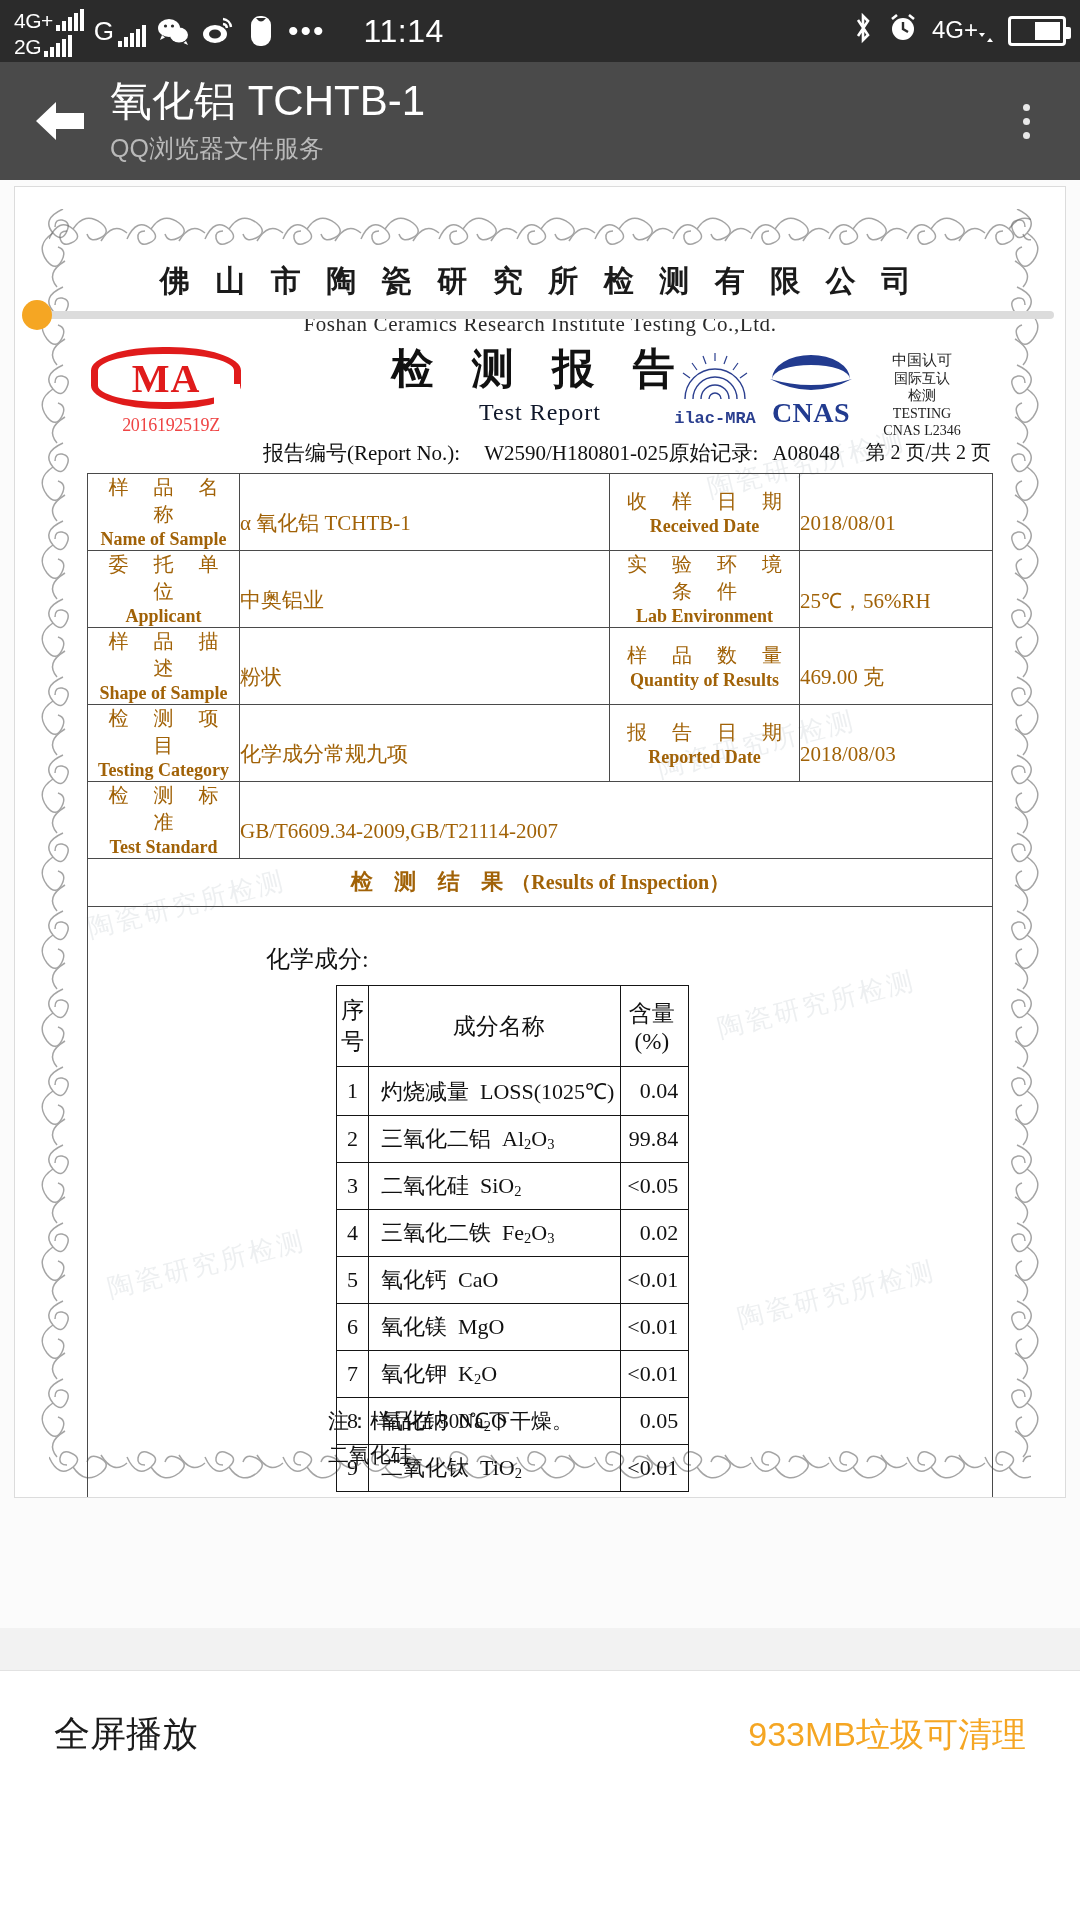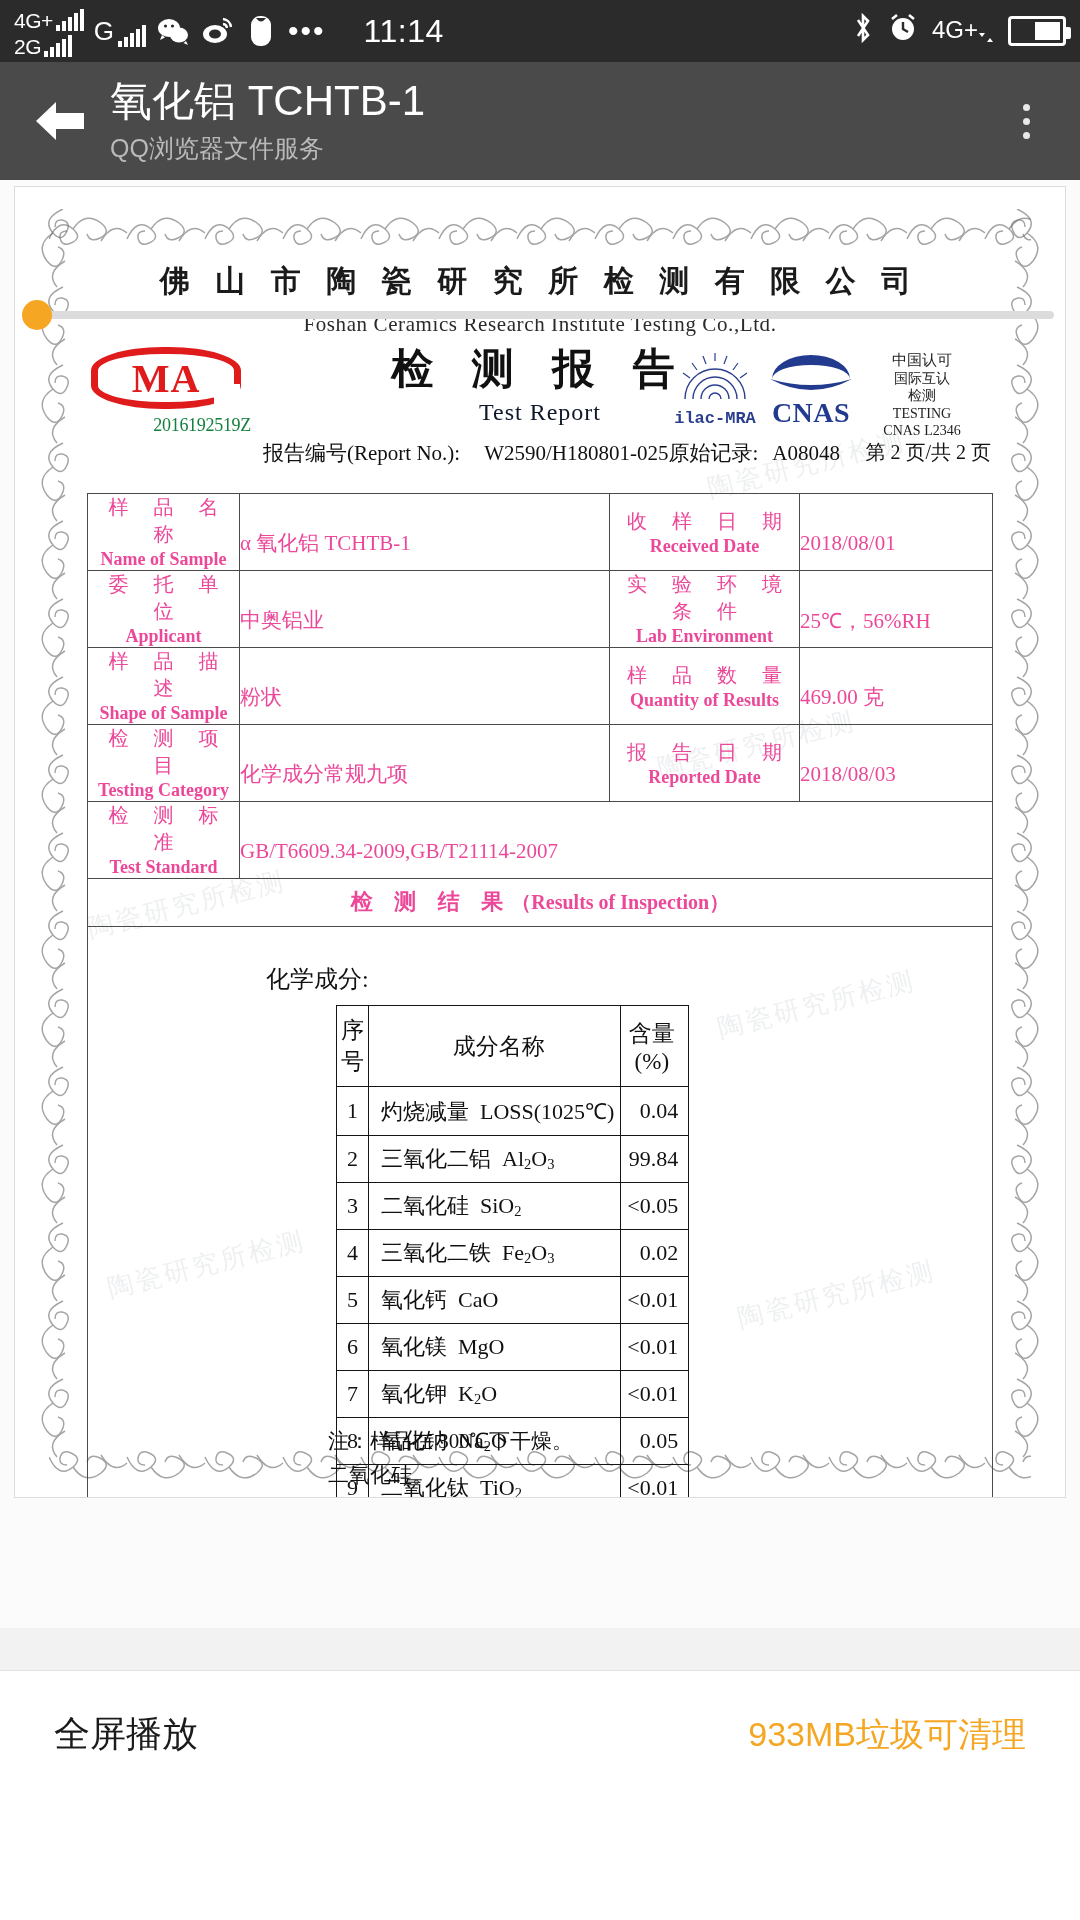--- a/index.html
+++ b/index.html
@@ -113,21 +113,21 @@
     border-radius: 48% / 38%;
     display: flex; align-items: center; justify-content: center;
     color: #e01b1b; font-weight: 700; font-size: 40px; letter-spacing: 1px;
     font-family: "Liberation Serif", serif;
     position: relative;
   }
   .cma-mark::after {
     content: ""; position: absolute; right: -6px; bottom: -4px;
     width: 26px; height: 22px; background: #ffffff;
   }
-  .cma-no { color: #15803d; font-size: 18px; margin-top: 6px; letter-spacing: -0.3px; font-family: "Liberation Serif", serif; text-align: right; }
+  .cma-no { color: #ef4444; font-size: 18px; margin-top: 6px; letter-spacing: -0.3px; font-family: "Liberation Serif", serif; }
 
   .title-cn {
     position: absolute; left: 50%; transform: translateX(-50%); top: 0;
     font-size: 42px; letter-spacing: 14px; font-weight: 700;
     font-family: "Liberation Serif", serif; color: #111;
     white-space: nowrap;
   }
   .title-en {
     position: absolute; left: 50%; transform: translateX(-50%); top: 58px;
     font-size: 24px; letter-spacing: 1px;
@@ -148,22 +148,22 @@
     font-family: "Liberation Serif", serif; font-size: 21px; color: #111;
     margin-top: 2px; position: relative; height: 32px;
   }
   .reportline .rl-label { margin-left: 176px; }
   .reportline .rl-value { margin-left: 24px; }
   .reportline .rl-orig { }
   .reportline .rl-origval { margin-left: 14px; }
   .reportline .rl-pages { position: absolute; right: 2px; font-size: 20px; }
 
   table.info {
-    width: 100%; border-collapse: collapse; margin-top: 22px;
-    font-family: "Liberation Serif", serif; color: #ec4899;
+    width: 100%; border-collapse: collapse; margin-top: 2px;
+    font-family: "Liberation Serif", serif; color: #a16207;
     table-layout: fixed;
   }
   table.info td { border: 1px solid #4a4a4a; padding: 0; vertical-align: middle; }
   .lab-cell { padding: 5px 8px 6px 8px; }
   .lab-cn { font-size: 20px; letter-spacing: 10px; text-align: center; padding-left: 10px; }
   .lab-en { font-size: 18px; text-align: center; font-weight: 700; margin-top: 1px; }
   .val-cell { font-size: 21px; padding: 8px 10px; }
   .val-cell.sub { padding-top: 22px; }
 
   .results-bar {

